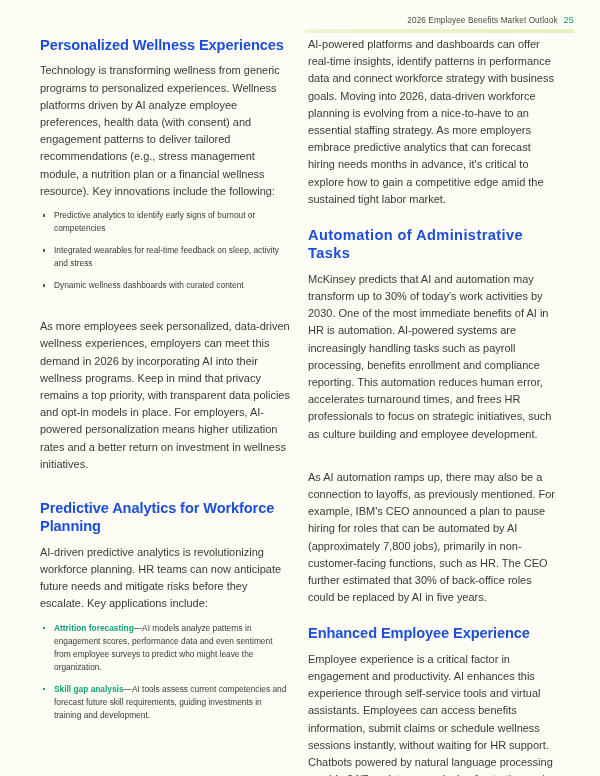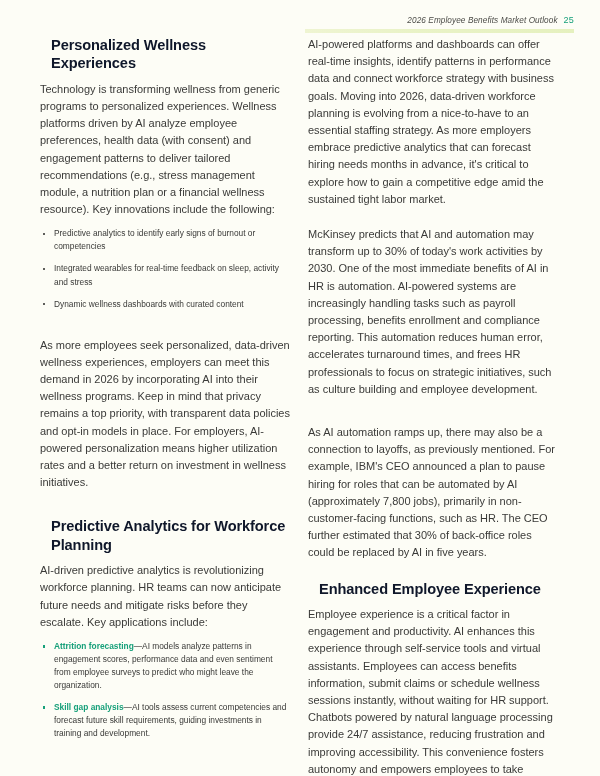--- a/index.html
+++ b/index.html
@@ -41,21 +41,20 @@
     padding-top: 15px;
     padding-right: 4px;
     gap: 6px;
   }
 
   .header-title {
     font-size: 8.2px;
     letter-spacing: 0.1px;
     color: #4b4b47;
     white-space: nowrap;
-    font-style: italic;
   }
 
   .header-pageno {
     font-size: 9px;
     font-weight: normal;
     color: #17a07a;
     letter-spacing: 0.2px;
   }
 
   .header-rule {
@@ -90,26 +89,26 @@
   }
 
   .col-right {
     width: 258px;
     margin-left: 0px;
     padding-right: 10px;
   }
 
   
   h2.section-heading {
-    color: #0f172a;
+    color: #1d4ed8;
     font-size: 14.6px;
     font-weight: bold;
     line-height: 1.26;
     letter-spacing: -0.1px;
-    margin: 0 0 8px 11px;
+    margin: 0 0 8px 0;
   }
 
   h2.heading-wide {
     letter-spacing: 0.4px;
   }
 
   p.body-text {
     font-size: 11px;
     line-height: 1.565;
     color: #3a3a38;
@@ -215,20 +214,21 @@
       </ul>
 
     </div>
 
     <div class="col col-right">
 
       <p class="body-text">AI-powered platforms and dashboards can offer real-time insights, identify patterns in performance data and connect workforce strategy with business goals. Moving into 2026, data-driven workforce planning is evolving from a nice-to-have to an essential staffing strategy. As more employers embrace predictive analytics that can forecast hiring needs months in advance, it's critical to explore how to gain a competitive edge amid the sustained tight labor market.</p>
 
       <div class="spacer-md"></div>
 
+      <h2 class="section-heading heading-wide">Automation of Administrative Tasks</h2>
 
       <p class="body-text">McKinsey predicts that AI and automation may transform up to 30% of today's work activities by 2030. One of the most immediate benefits of AI in HR is automation. AI-powered systems are increasingly handling tasks such as payroll processing, benefits enrollment and compliance reporting. This automation reduces human error, accelerates turnaround times, and frees HR professionals to focus on strategic initiatives, such as culture building and employee development.</p>
 
       <div class="spacer-lg"></div>
 
       <p class="body-text">As AI automation ramps up, there may also be a connection to layoffs, as previously mentioned. For example, IBM's CEO announced a plan to pause hiring for roles that can be automated by AI (approximately 7,800 jobs), primarily in non-customer-facing functions, such as HR. The CEO further estimated that 30% of back-office roles could be replaced by AI in five years.</p>
 
       <div class="spacer-md"></div>
 
       <h2 class="section-heading">Enhanced Employee Experience</h2>

